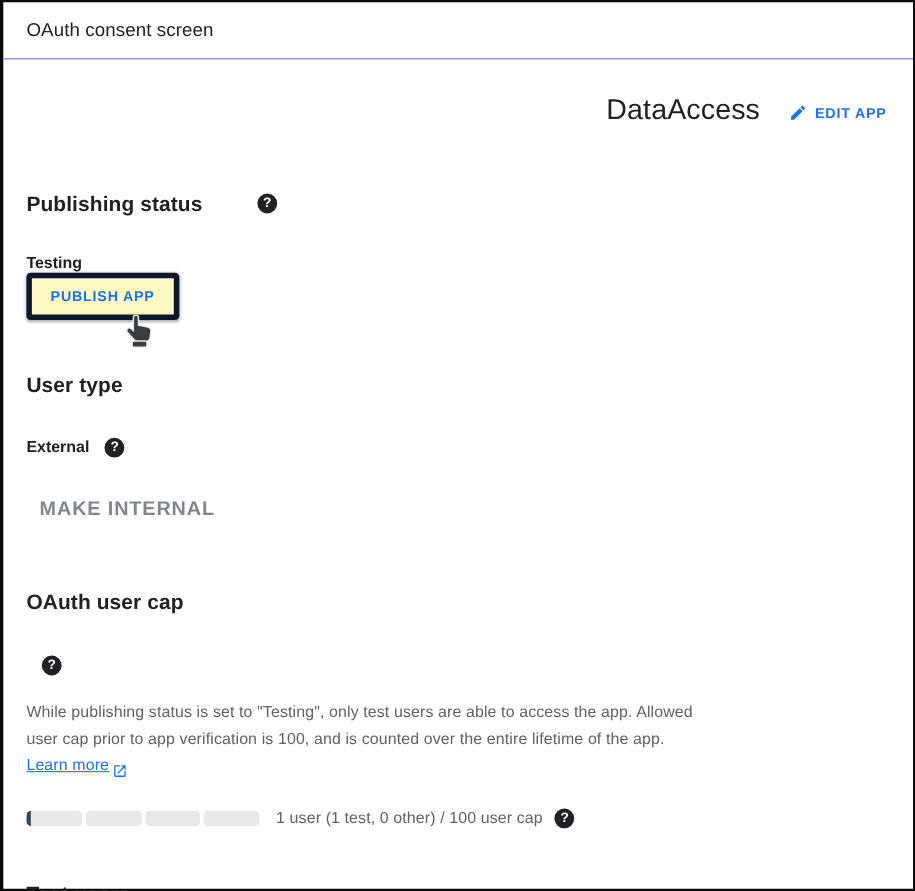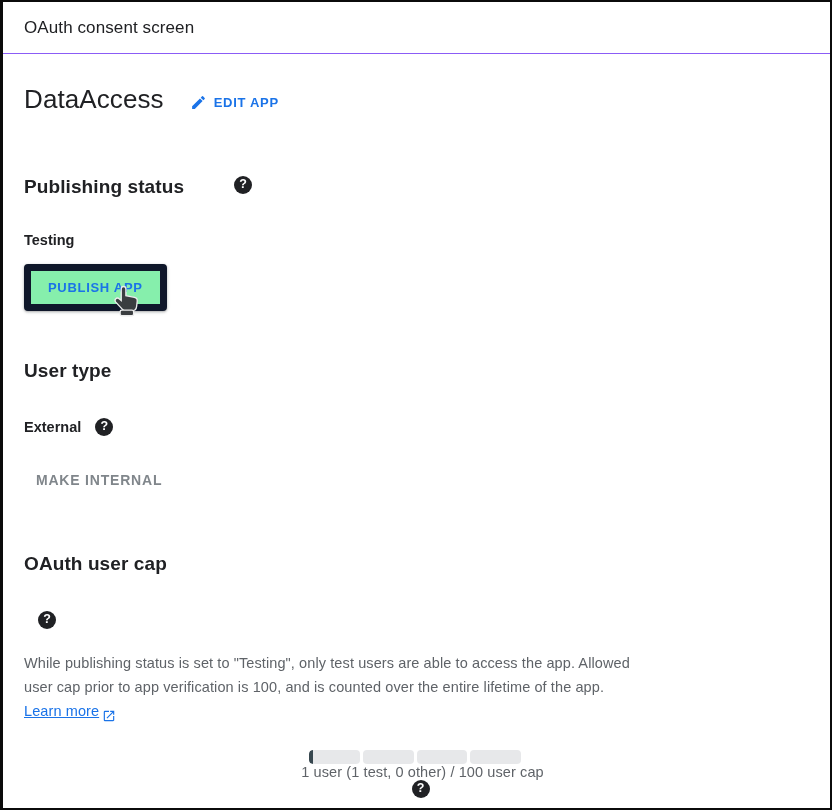--- a/index.html
+++ b/index.html
@@ -23,21 +23,21 @@
     padding-left:21px;
     border-bottom:1px solid #8b5cf6;
   }
   .top-header-title{
     font-size:17px;color:#202124;font-weight:400;letter-spacing:.1px;
   }
   
   .content{padding:0 24px 0 21px;}
   .app-title-row{
     margin-top:31px;
-    display:flex;align-items:flex-end;
+    display:flex;align-items:flex-end;justify-content:flex-end;
   }
   .app-name{
     font-size:26px;color:#202124;font-weight:400;letter-spacing:.1px;line-height:1.1;
   }
   .edit-app{
     display:inline-flex;align-items:center;gap:7px;
     margin-left:26px;margin-bottom:3px;
     color:#1a73e8;font-size:13px;font-weight:700;letter-spacing:.7px;
     cursor:pointer;text-decoration:none;background:none;border:none;padding:0;
     font-family:"Liberation Sans", sans-serif;
@@ -55,56 +55,55 @@
     display:inline-flex;align-items:center;justify-content:center;
     width:18px;height:18px;border-radius:50%;
     background:#202124;color:#ffffff;
     font-size:12.5px;font-weight:700;
     margin-left:14px;cursor:pointer;flex:0 0 auto;
     line-height:1;
   }
   .h-publishing{margin-top:62px;}
   .status-label{margin-top:34px;}
   .publish-btn{
-    margin-top:16px;
     display:inline-block;
-    background:#86efac;
-    border:7px solid #0f172a;
+    background:#fef9c3;
+    border:5px solid #0f172a;
     border-radius:4px;
     box-shadow:0 1px 2px rgba(60,64,67,.3), 0 1px 3px 1px rgba(60,64,67,.12);
     color:#1a73e8;font-size:13px;font-weight:700;letter-spacing:.7px;
     padding:9px 17px;
     cursor:pointer;
     font-family:"Liberation Sans", sans-serif;
   }
   .h-usertype{margin-top:49px;}
   .external-label{margin-top:36px;}
   .make-internal-btn{
     margin-top:32px;
     background:none;border:none;
     padding:4px 12px;
-    color:#80868b;font-size:14px;font-weight:700;letter-spacing:.8px;
+    color:#80868b;font-size:18px;font-weight:700;letter-spacing:.8px;
     font-family:"Liberation Sans", sans-serif;
     cursor:default;
     display:inline-block;
   }
   .h-usercap{margin-top:61px;flex-direction:column;}
   .cap-paragraph{
     margin-top:22px;
     width:618px;
     font-size:14.5px;line-height:24px;color:#5f6368;letter-spacing:.1px;
   }
   .learn-more{
     color:#1a73e8;text-decoration:underline;cursor:pointer;
     display:inline-flex;align-items:flex-end;gap:3px;
   }
   .learn-more svg{display:inline-block;vertical-align:-2px;}
   .usage-row{
     margin-top:27px;
-    display:flex;align-items:center;flex-direction:column;
+    display:flex;align-items:center;
   }
   .cap-progress{
     display:flex;gap:3px;width:212px;flex:0 0 auto;
   }
   .cap-progress .seg{
     height:14px;flex:1 1 0;background:#e7e8ea;border-radius:4px;
     position:relative;overflow:hidden;
   }
   .cap-progress .fill{
     position:absolute;left:0;top:0;bottom:0;

